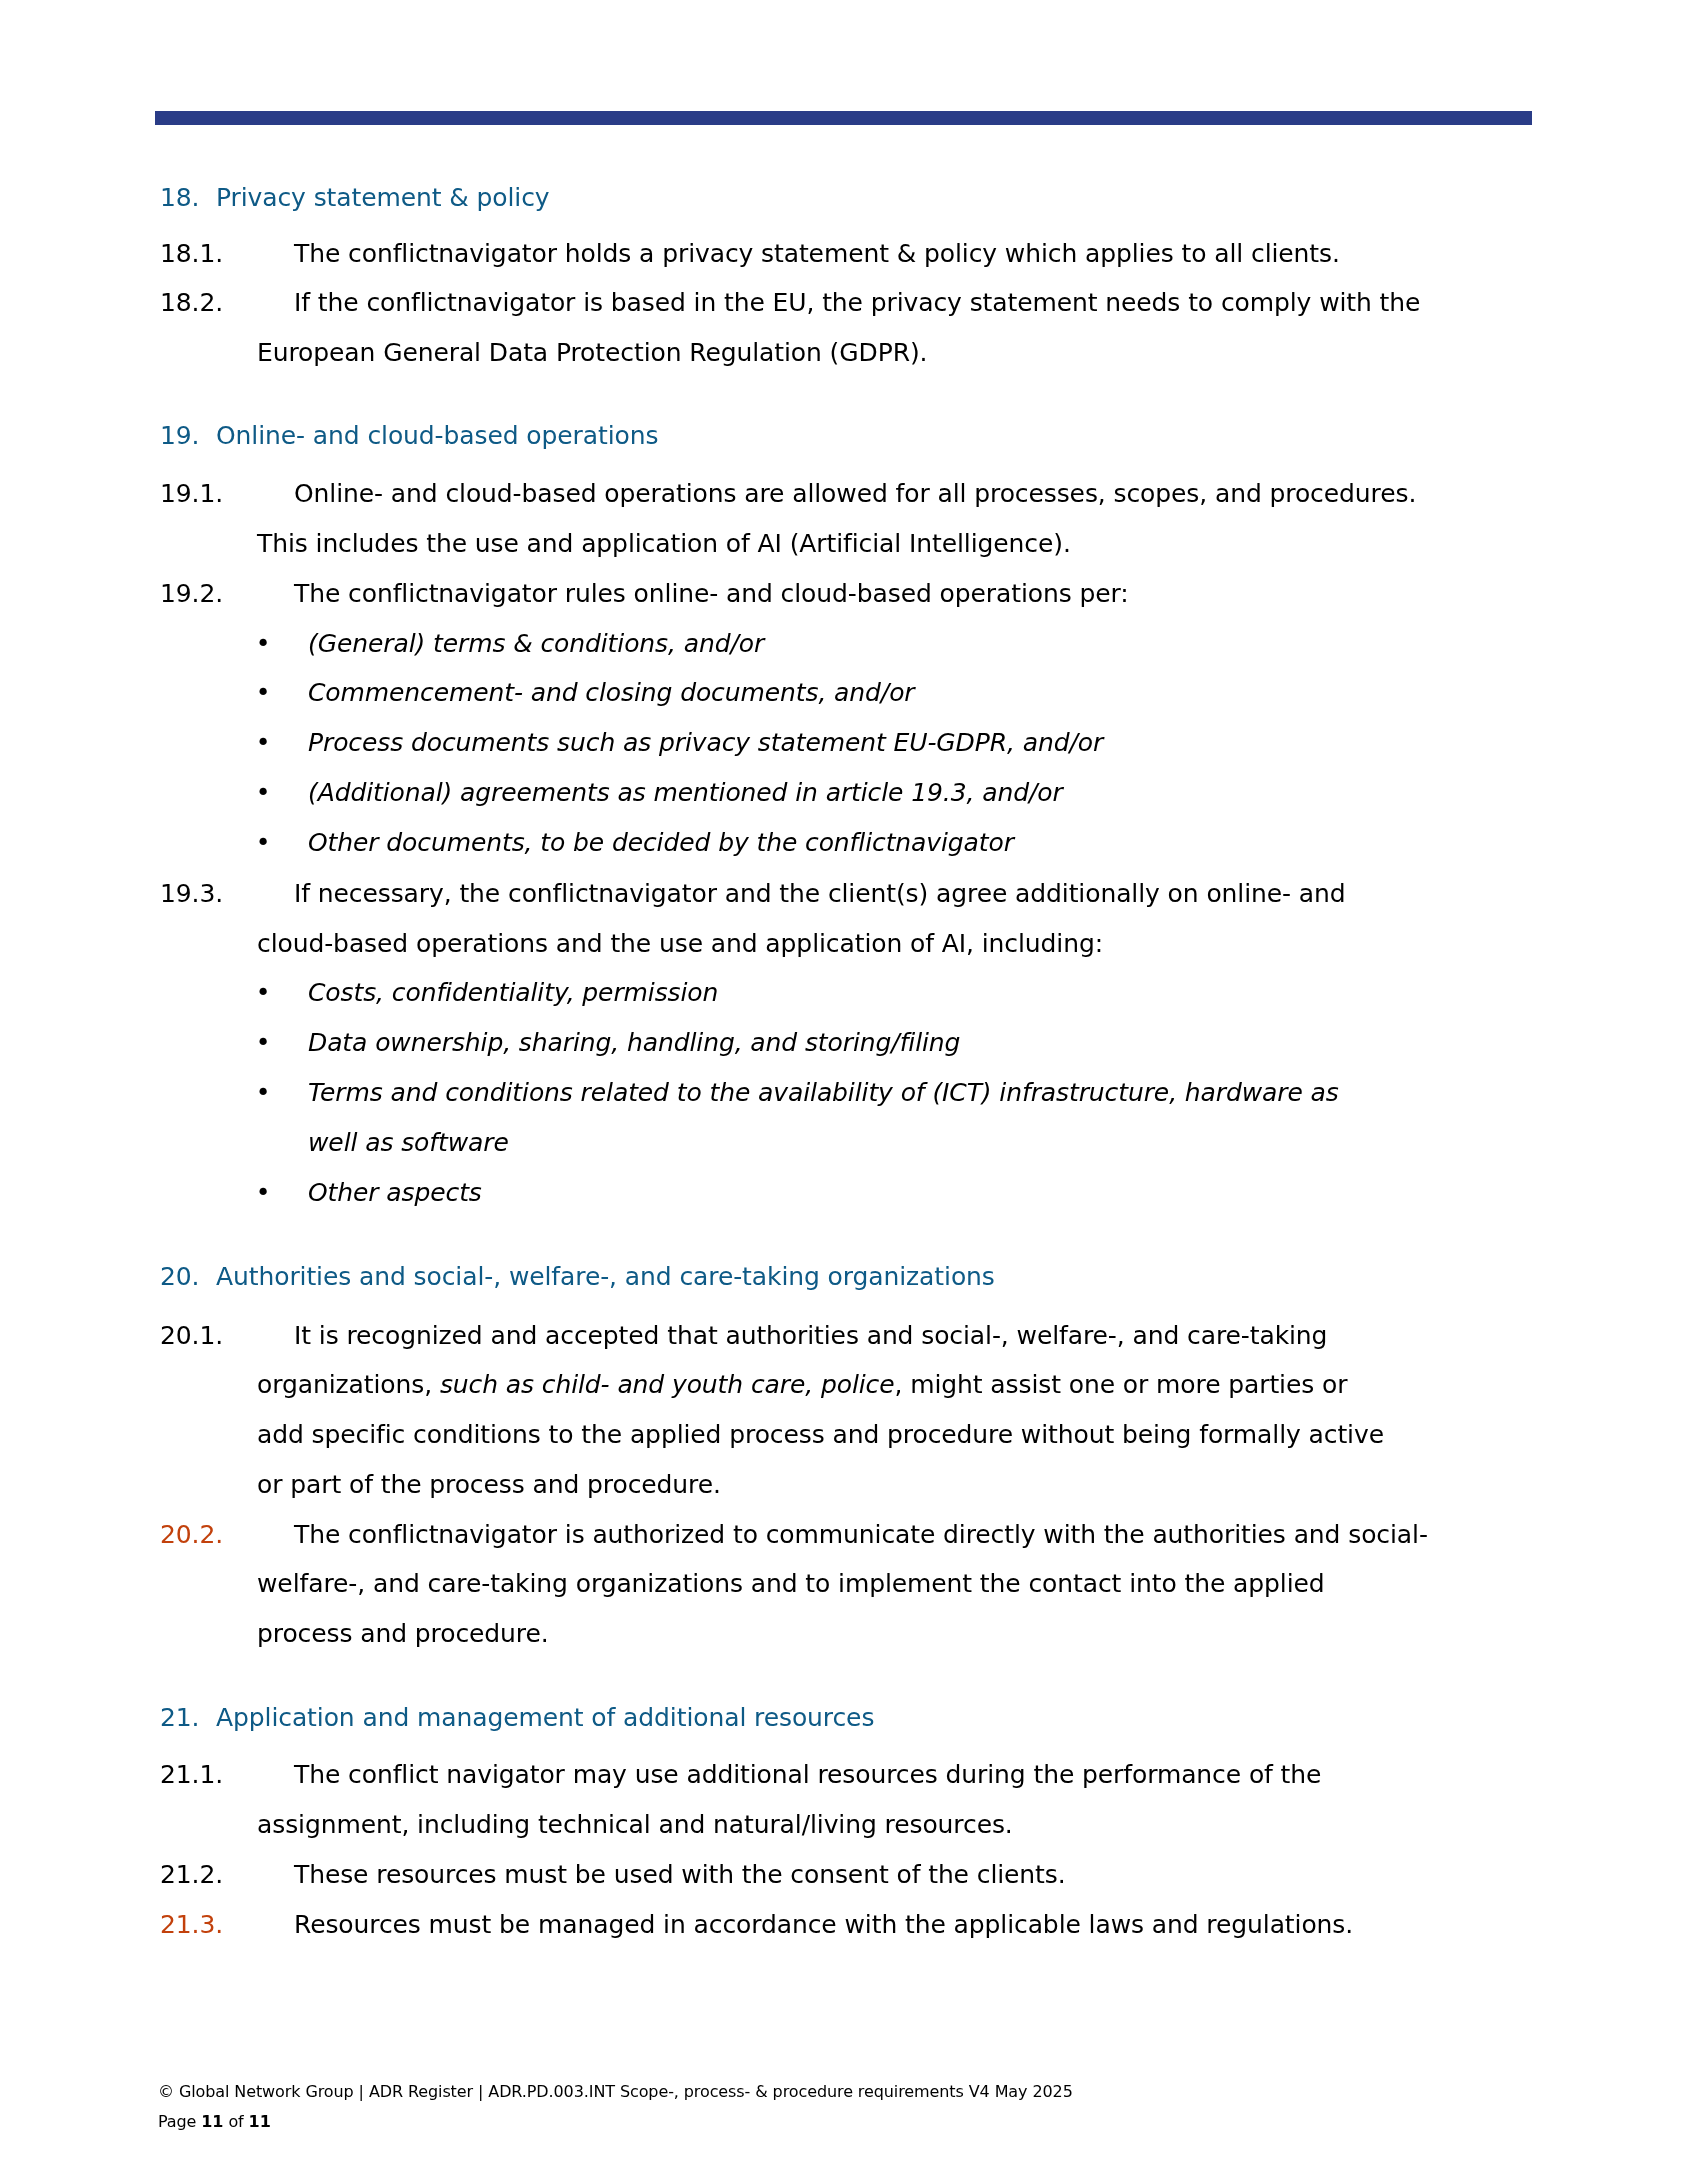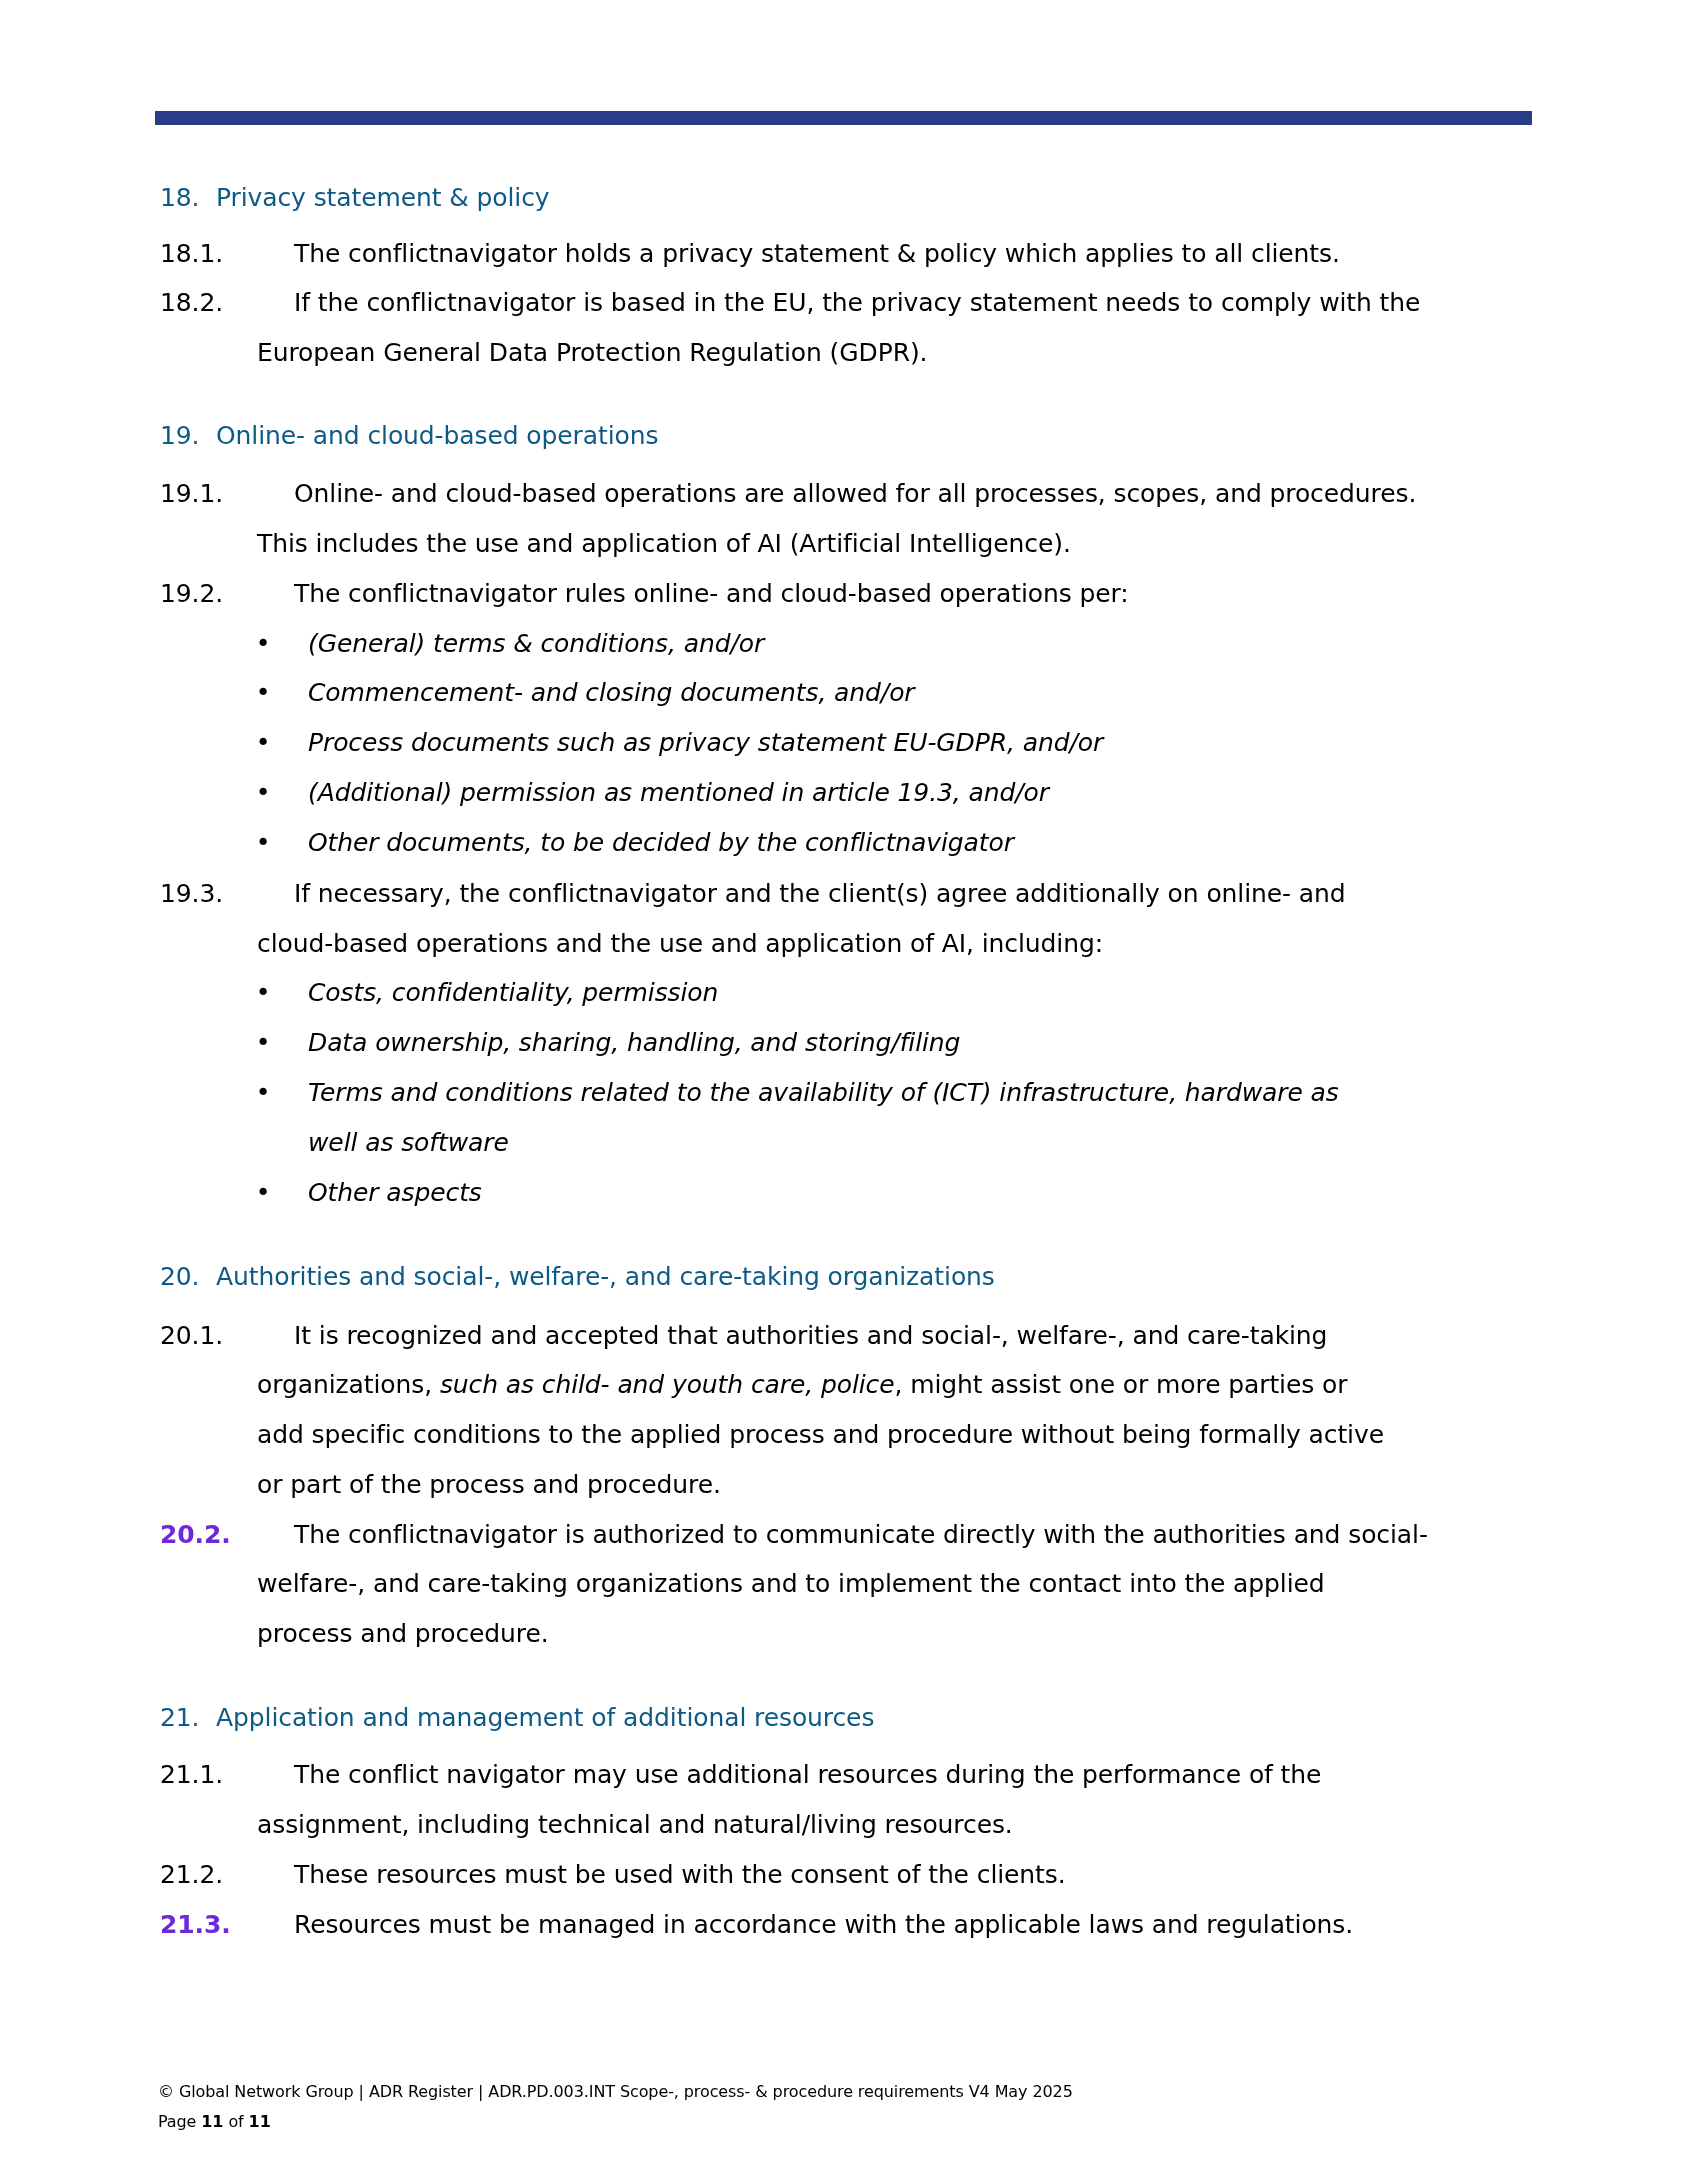--- a/index.html
+++ b/index.html
@@ -8,21 +8,21 @@
   .bar { position:absolute; left:155px; top:111px; width:1377px; height:14px; background:#2a3c87; }
   .ln { position:absolute; white-space:nowrap; font-size:25px; line-height:34px; letter-spacing:-0.1px; }
   .num { position:absolute; left:160px; }
   .txt { position:absolute; left:257px;margin-left:37px; }
   .cont { position:absolute; left:257px; }
   .bul { position:absolute; left:255px; width:16px; text-align:center; }
   .btxt { position:absolute; left:308px;font-style:italic; }
   .head { color:#0e5a86; }
   .hnum { position:absolute; left:160px;text-align:right; }
   .htxt { position:absolute; left:216px;text-align:center; }
-  .blue { color:#6d28d9;font-weight:bold; }
+  .blue { color:#c2410c; }
   .it { font-style:italic; }
   .foot { position:absolute; left:158px; font-size:16px; line-height:26px; white-space:nowrap; letter-spacing:-0.1px; }
   .foot b { font-weight:bold; }
 </style>
 </head>
 <body>
 
 <div class="bar"></div>
 
 <div class="ln head" style="top:181px;">
@@ -63,21 +63,21 @@
 <div class="ln" style="top:676px;">
   <span class="bul">•</span>
   <span class="btxt">Commencement- and closing documents, and/or</span>
 </div>
 <div class="ln" style="top:726px;">
   <span class="bul">•</span>
   <span class="btxt">Process documents such as privacy statement EU-GDPR, and/or</span>
 </div>
 <div class="ln" style="top:776px;">
   <span class="bul">•</span>
-  <span class="btxt">(Additional) permission as mentioned in article 19.3, and/or</span>
+  <span class="btxt">(Additional) agreements as mentioned in article 19.3, and/or</span>
 </div>
 <div class="ln" style="top:826px;">
   <span class="bul">•</span>
   <span class="btxt">Other documents, to be decided by the conflictnavigator</span>
 </div>
 <div class="ln" style="top:877px;">
   <span class="num">19.3.</span>
   <span class="txt">If necessary, the conflictnavigator and the client(s) agree additionally on online- and</span>
 </div>
 <div class="ln" style="top:927px;">

